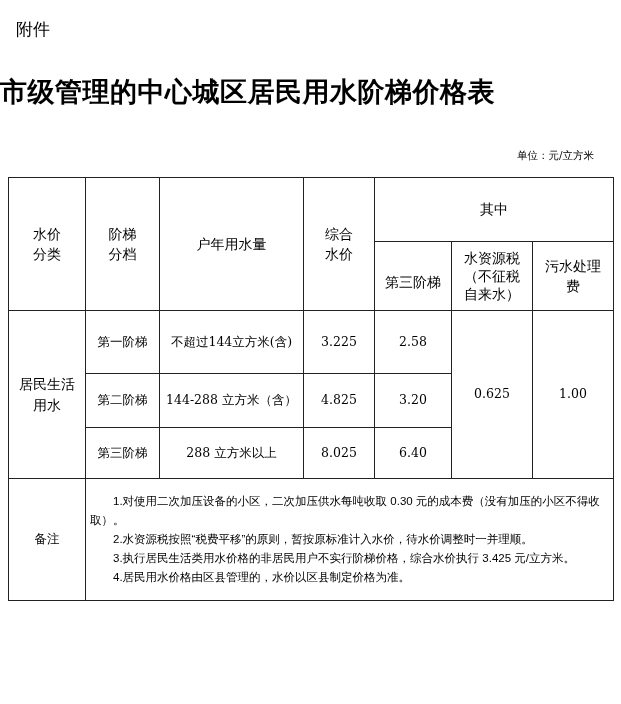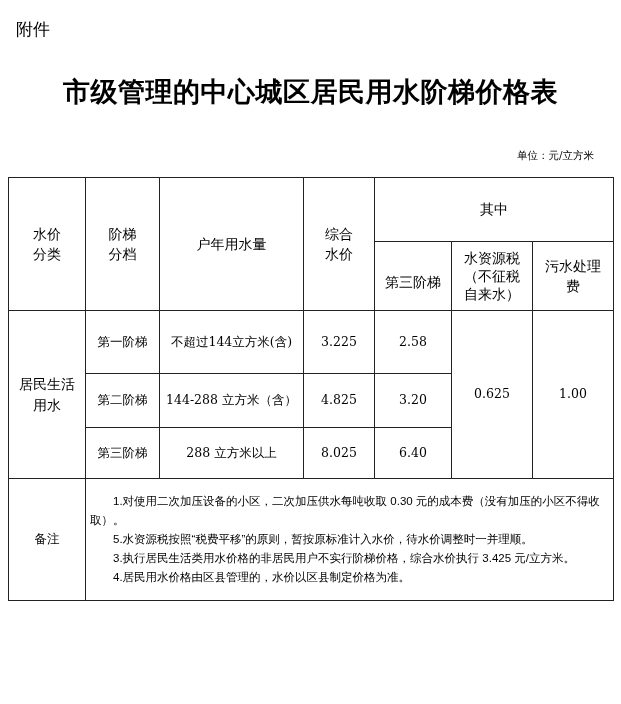--- a/index.html
+++ b/index.html
@@ -1,19 +1,19 @@
 <!DOCTYPE html>
 <html><head>
 <meta charset="utf-8">
 <style>
   html, body { margin:0; padding:0; background:#ffffff; }
   body { width:621px; height:704px; position:relative; overflow:hidden;
          font-family:"DejaVu Sans", sans-serif; color:#000; }
   .attach { position:absolute; left:16px; top:18px; font-size:17px; }
-  .title { position:absolute; left:0; width:621px; top:74px; text-align:center;
+  .title { position:absolute; left:0; width:621px; top:74px; 
            font-family:"DejaVu Serif", serif; font-weight:bold; font-size:27px; letter-spacing:0.5px; }
   .unit { position:absolute; right:27px; top:149px; font-size:10.5px;
           font-family:"DejaVu Serif", serif; }
   table.price { position:absolute; left:8px; top:177px; width:605px;
                 border-collapse:collapse; table-layout:fixed; }
   table.price td { border:1.5px solid #222; text-align:center; vertical-align:middle;
                    padding:0; font-size:14px; line-height:1.45; }
   table.price td.serif { font-family:"DejaVu Serif", serif; font-size:12.5px; }
   table.price td.sans-sm { font-size:14px; }
   .note { text-align:left !important; font-family:Liberation Sans, sans-serif; font-size:11.5px !important;
@@ -87,19 +87,19 @@
   <tr style="height:51px">
     <td class="serif">第三阶梯</td>
     <td class="serif">288 立方米以上</td>
     <td class="serif">8.025</td>
     <td class="serif">6.40</td>
   </tr>
   <tr style="height:122px">
     <td class="serif">备注</td>
     <td colspan="6" class="note">
       <p>1.对使用二次加压设备的小区，二次加压供水每吨收取 0.30 元的成本费（没有加压的小区不得收取）。</p>
-      <p>5.水资源税按照“税费平移”的原则，暂按原标准计入水价，待水价调整时一并理顺。</p>
+      <p>2.水资源税按照“税费平移”的原则，暂按原标准计入水价，待水价调整时一并理顺。</p>
       <p>3.执行居民生活类用水价格的非居民用户不实行阶梯价格，综合水价执行 3.425 元/立方米。</p>
       <p>4.居民用水价格由区县管理的，水价以区县制定价格为准。</p>
     </td>
   </tr>
 </tbody>
   </table>
 
 </body></html>

